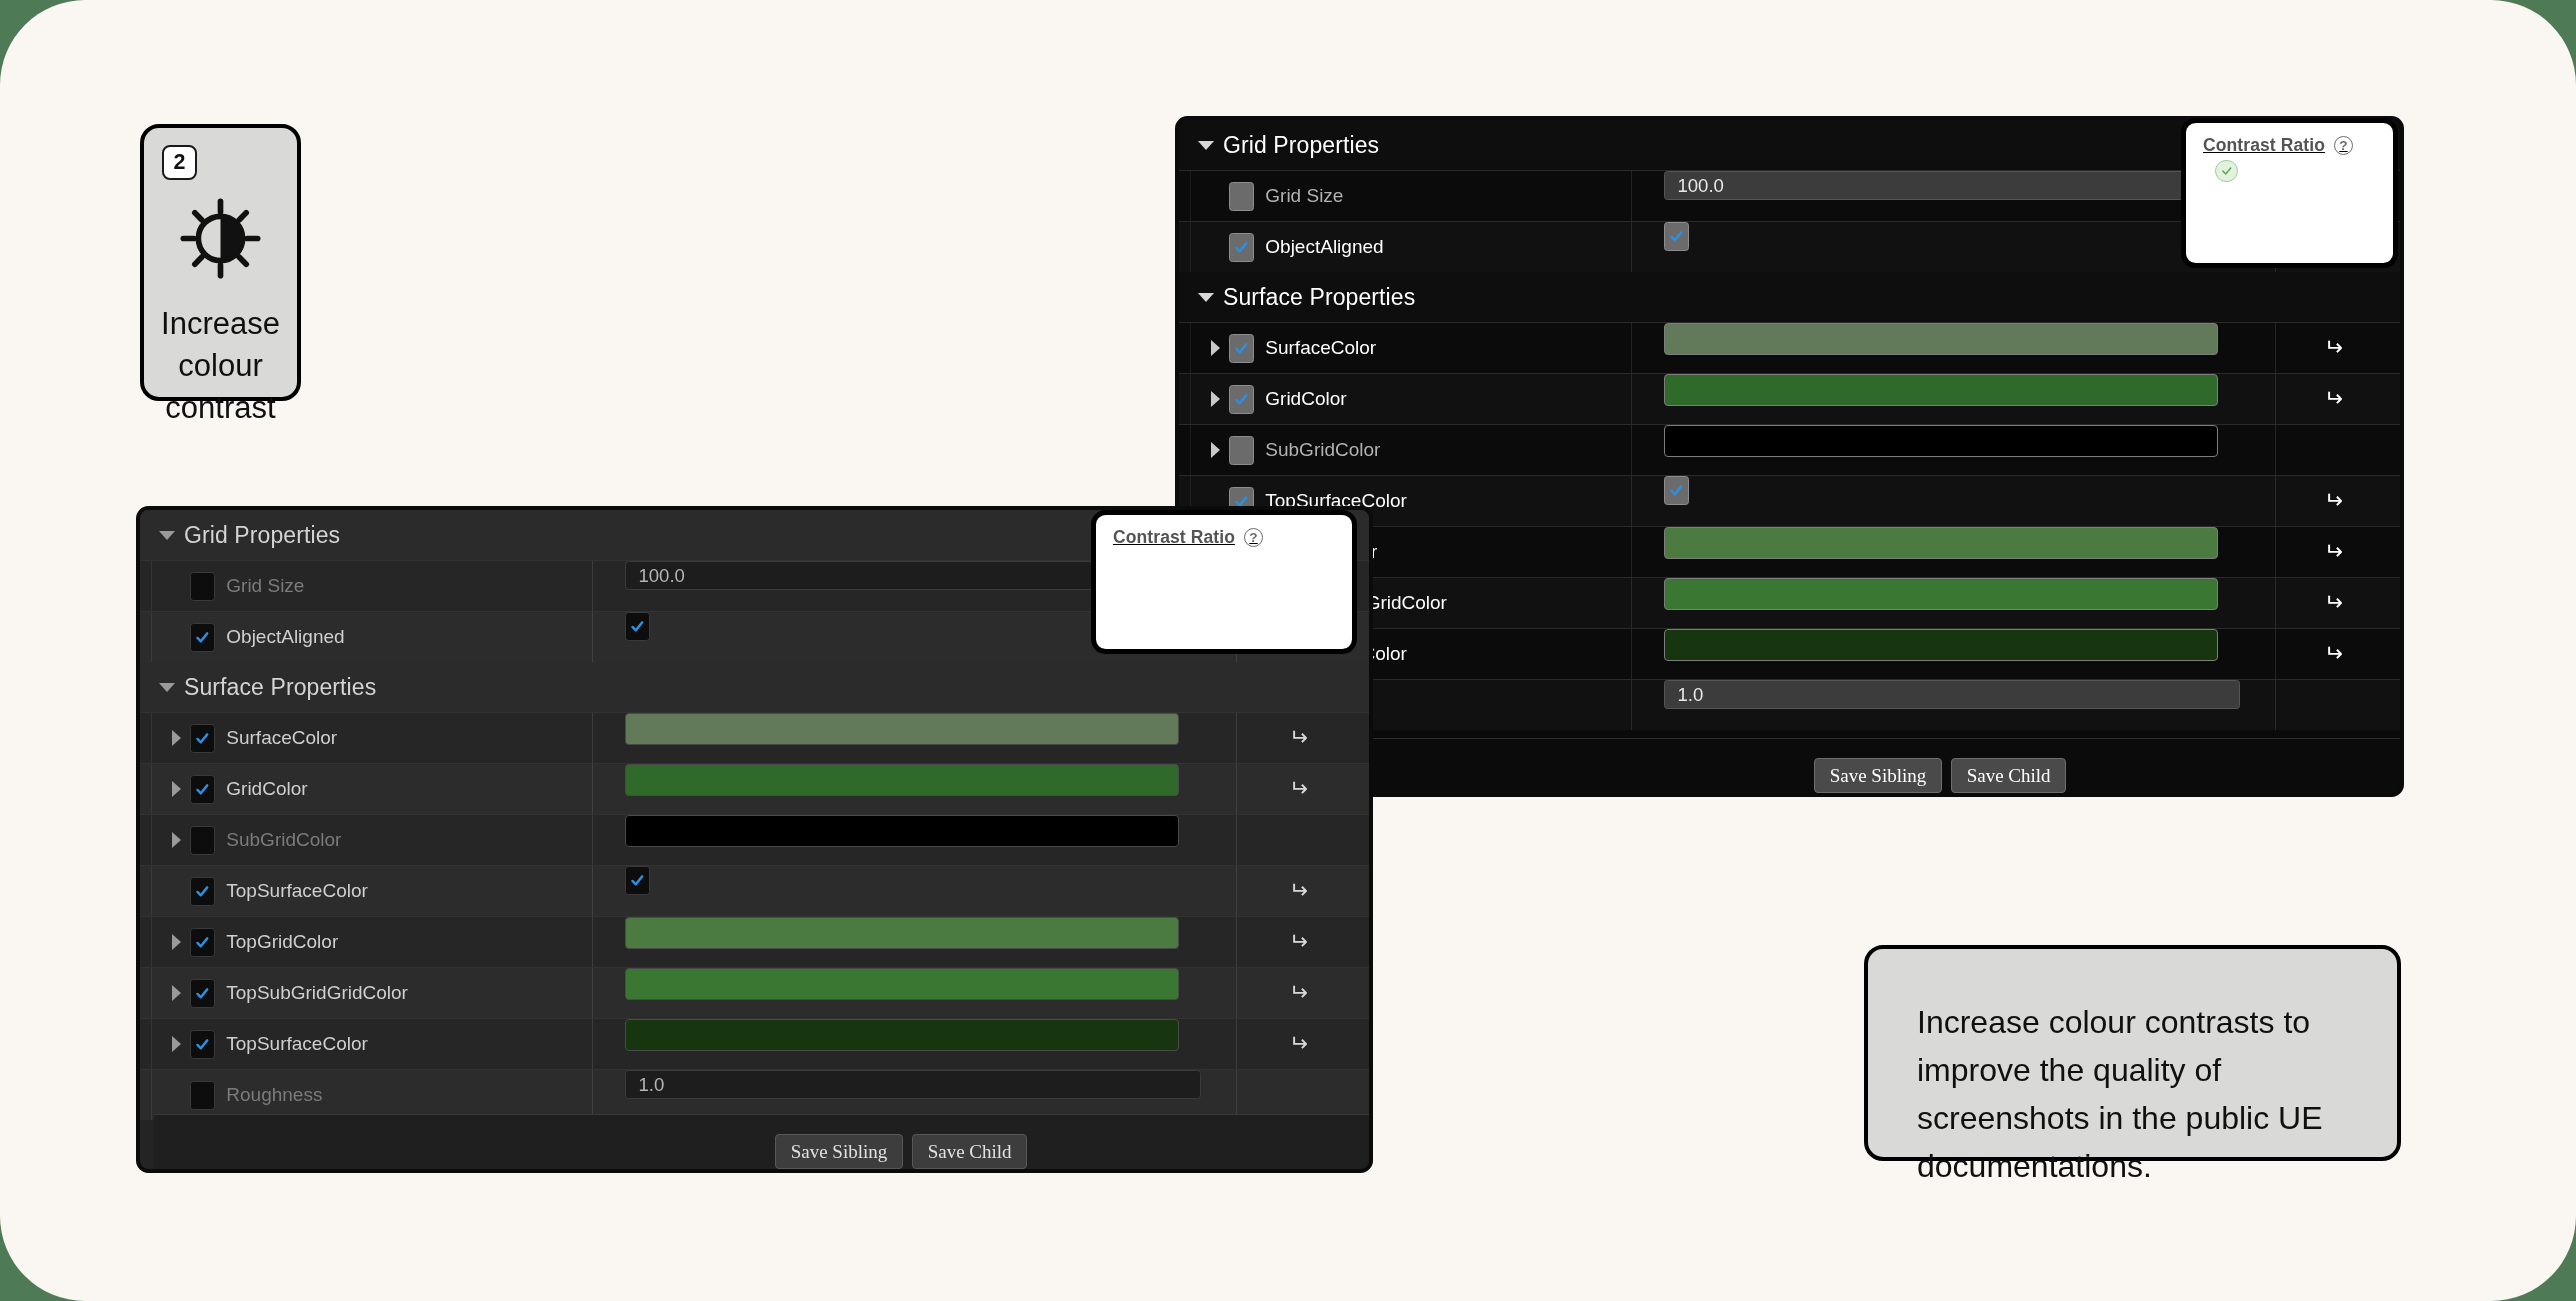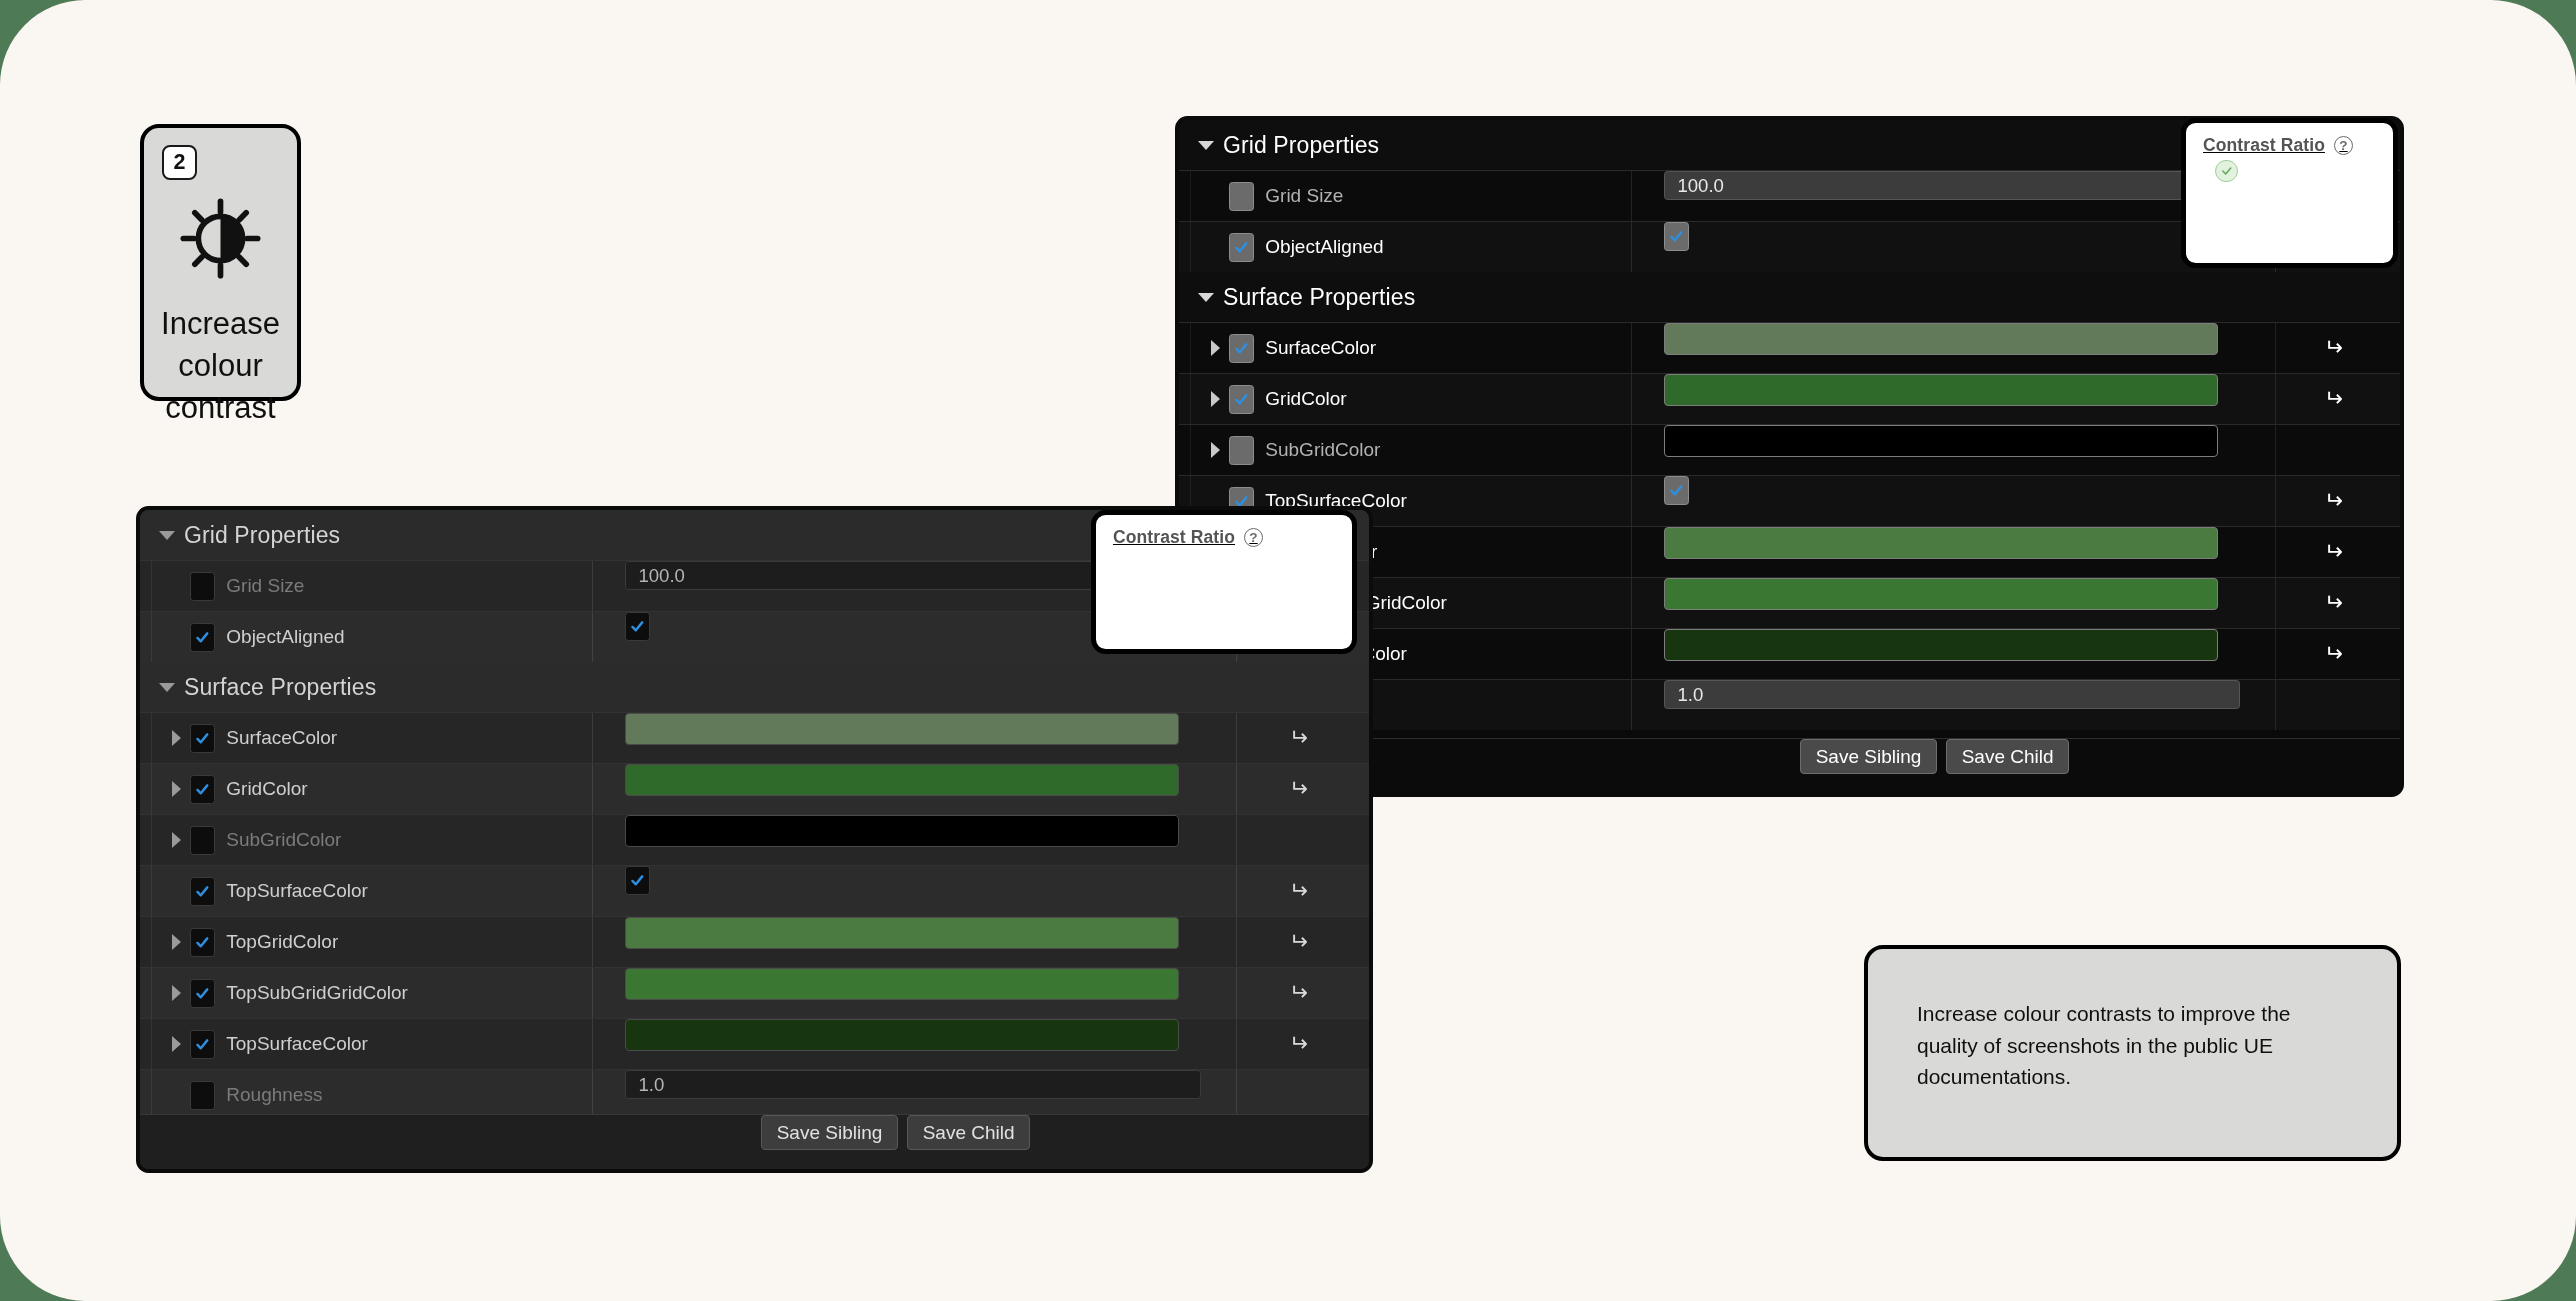--- a/index.html
+++ b/index.html
@@ -162,24 +162,25 @@
     box-sizing: border-box;
   }
   .variant-light .swatch { border: 1.1px solid #4a4a4a; }
   .variant-dark  .swatch { border: 1.1px solid #7d7d7d; }
 
   .reset-icon { font-size: 22.6px; line-height: 1; color: #d8d8d8; }
   .variant-dark .reset-icon { color: #ffffff; }
 
   .ue-footer {
     position: absolute;
-    left: 0; right: 0; bottom: 0;
+    left: 14px; right: 0; bottom: 0;
     height: 54px;
     display: flex;
-    align-items: flex-start;
+    align-items: flex-end;
+    font-family: Liberation Serif, serif;
   }
   .variant-light .ue-footer { background: #1f1f1f; border-top: 1.1px solid #383838; }
   .variant-dark  .ue-footer { background: #0b0b0b; border-top: 1.1px solid #2e2e2e; }
 
   .ue-btn {
     height: 35px;
     border-radius: 4px;
     display: flex;
     align-items: center;
     justify-content: center;
@@ -267,21 +268,21 @@
     color: #111111;
     box-sizing: border-box;
   }
   .note-caption {
     text-align: center;
     font-size: 31px;
     color: #101010;
     line-height: 1.35;
   }
   .note-body {
-    font-size: 21px;
+    font-size: 32px;
     color: #101010;
     line-height: 1.5;
   }
 </style>
 </head>
 <body>
 
 <div id="slide">
 
   <div class="note-card" style="left:140px; top:124px; width:161px; height:277px;">

